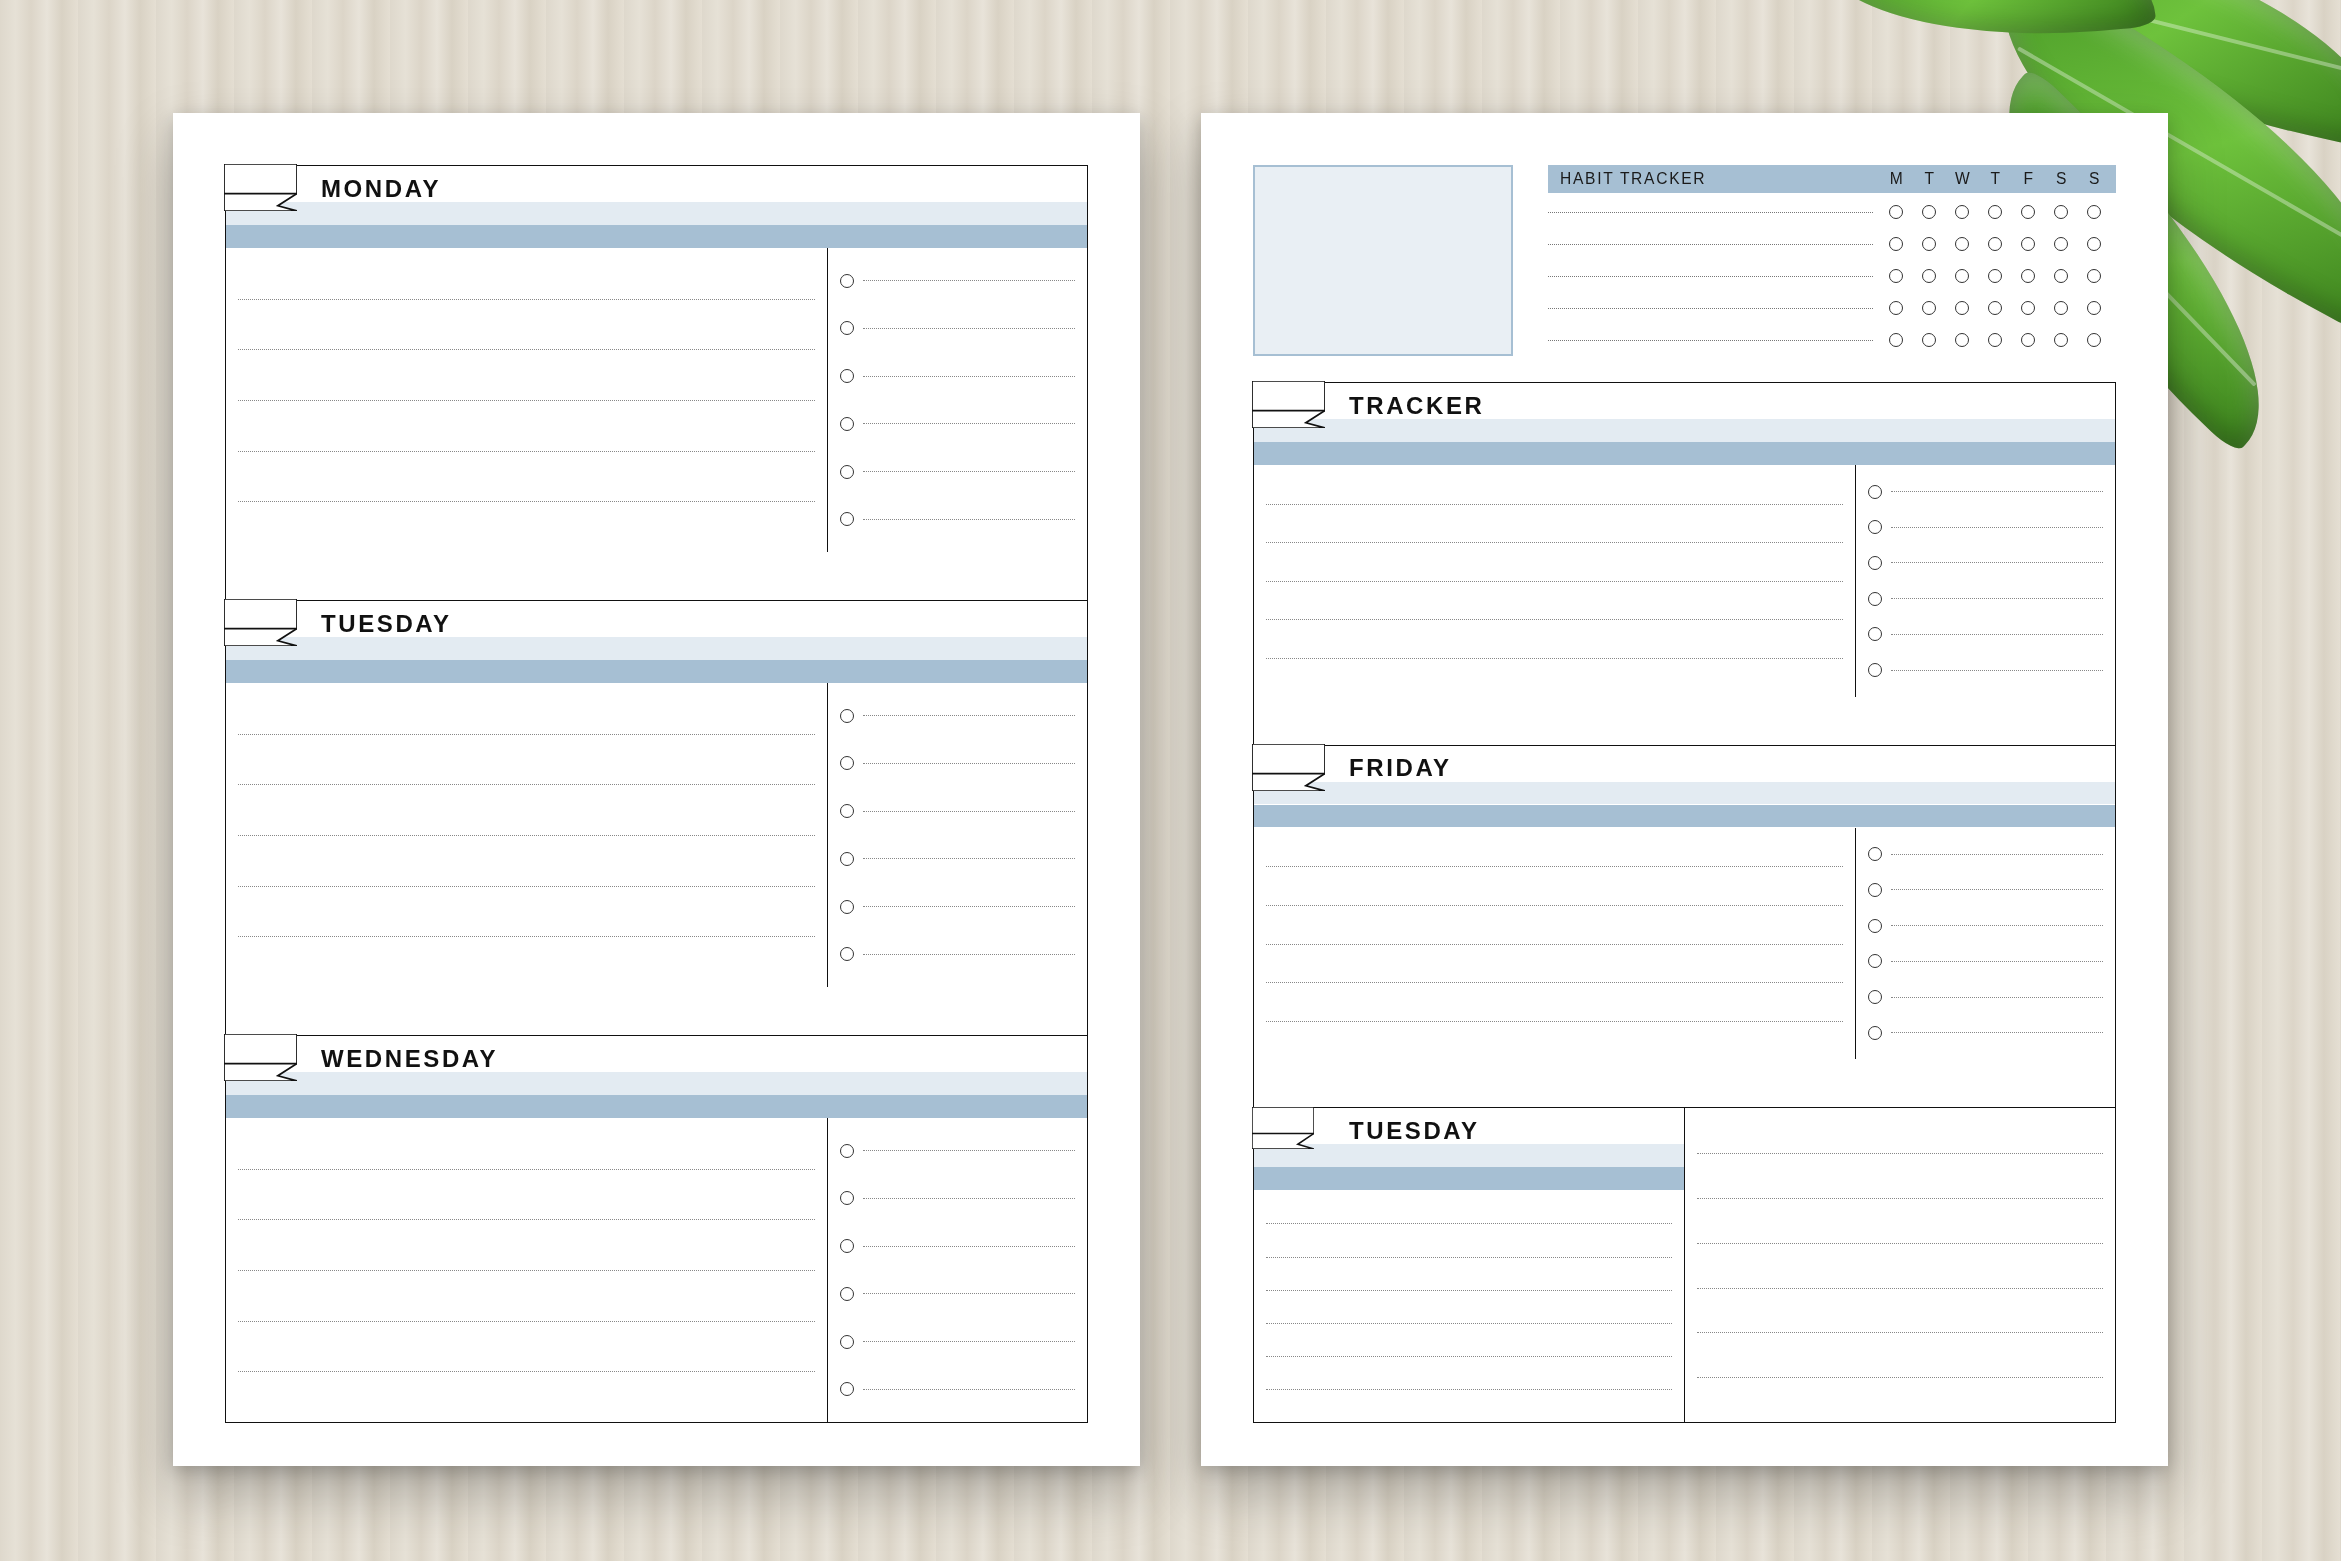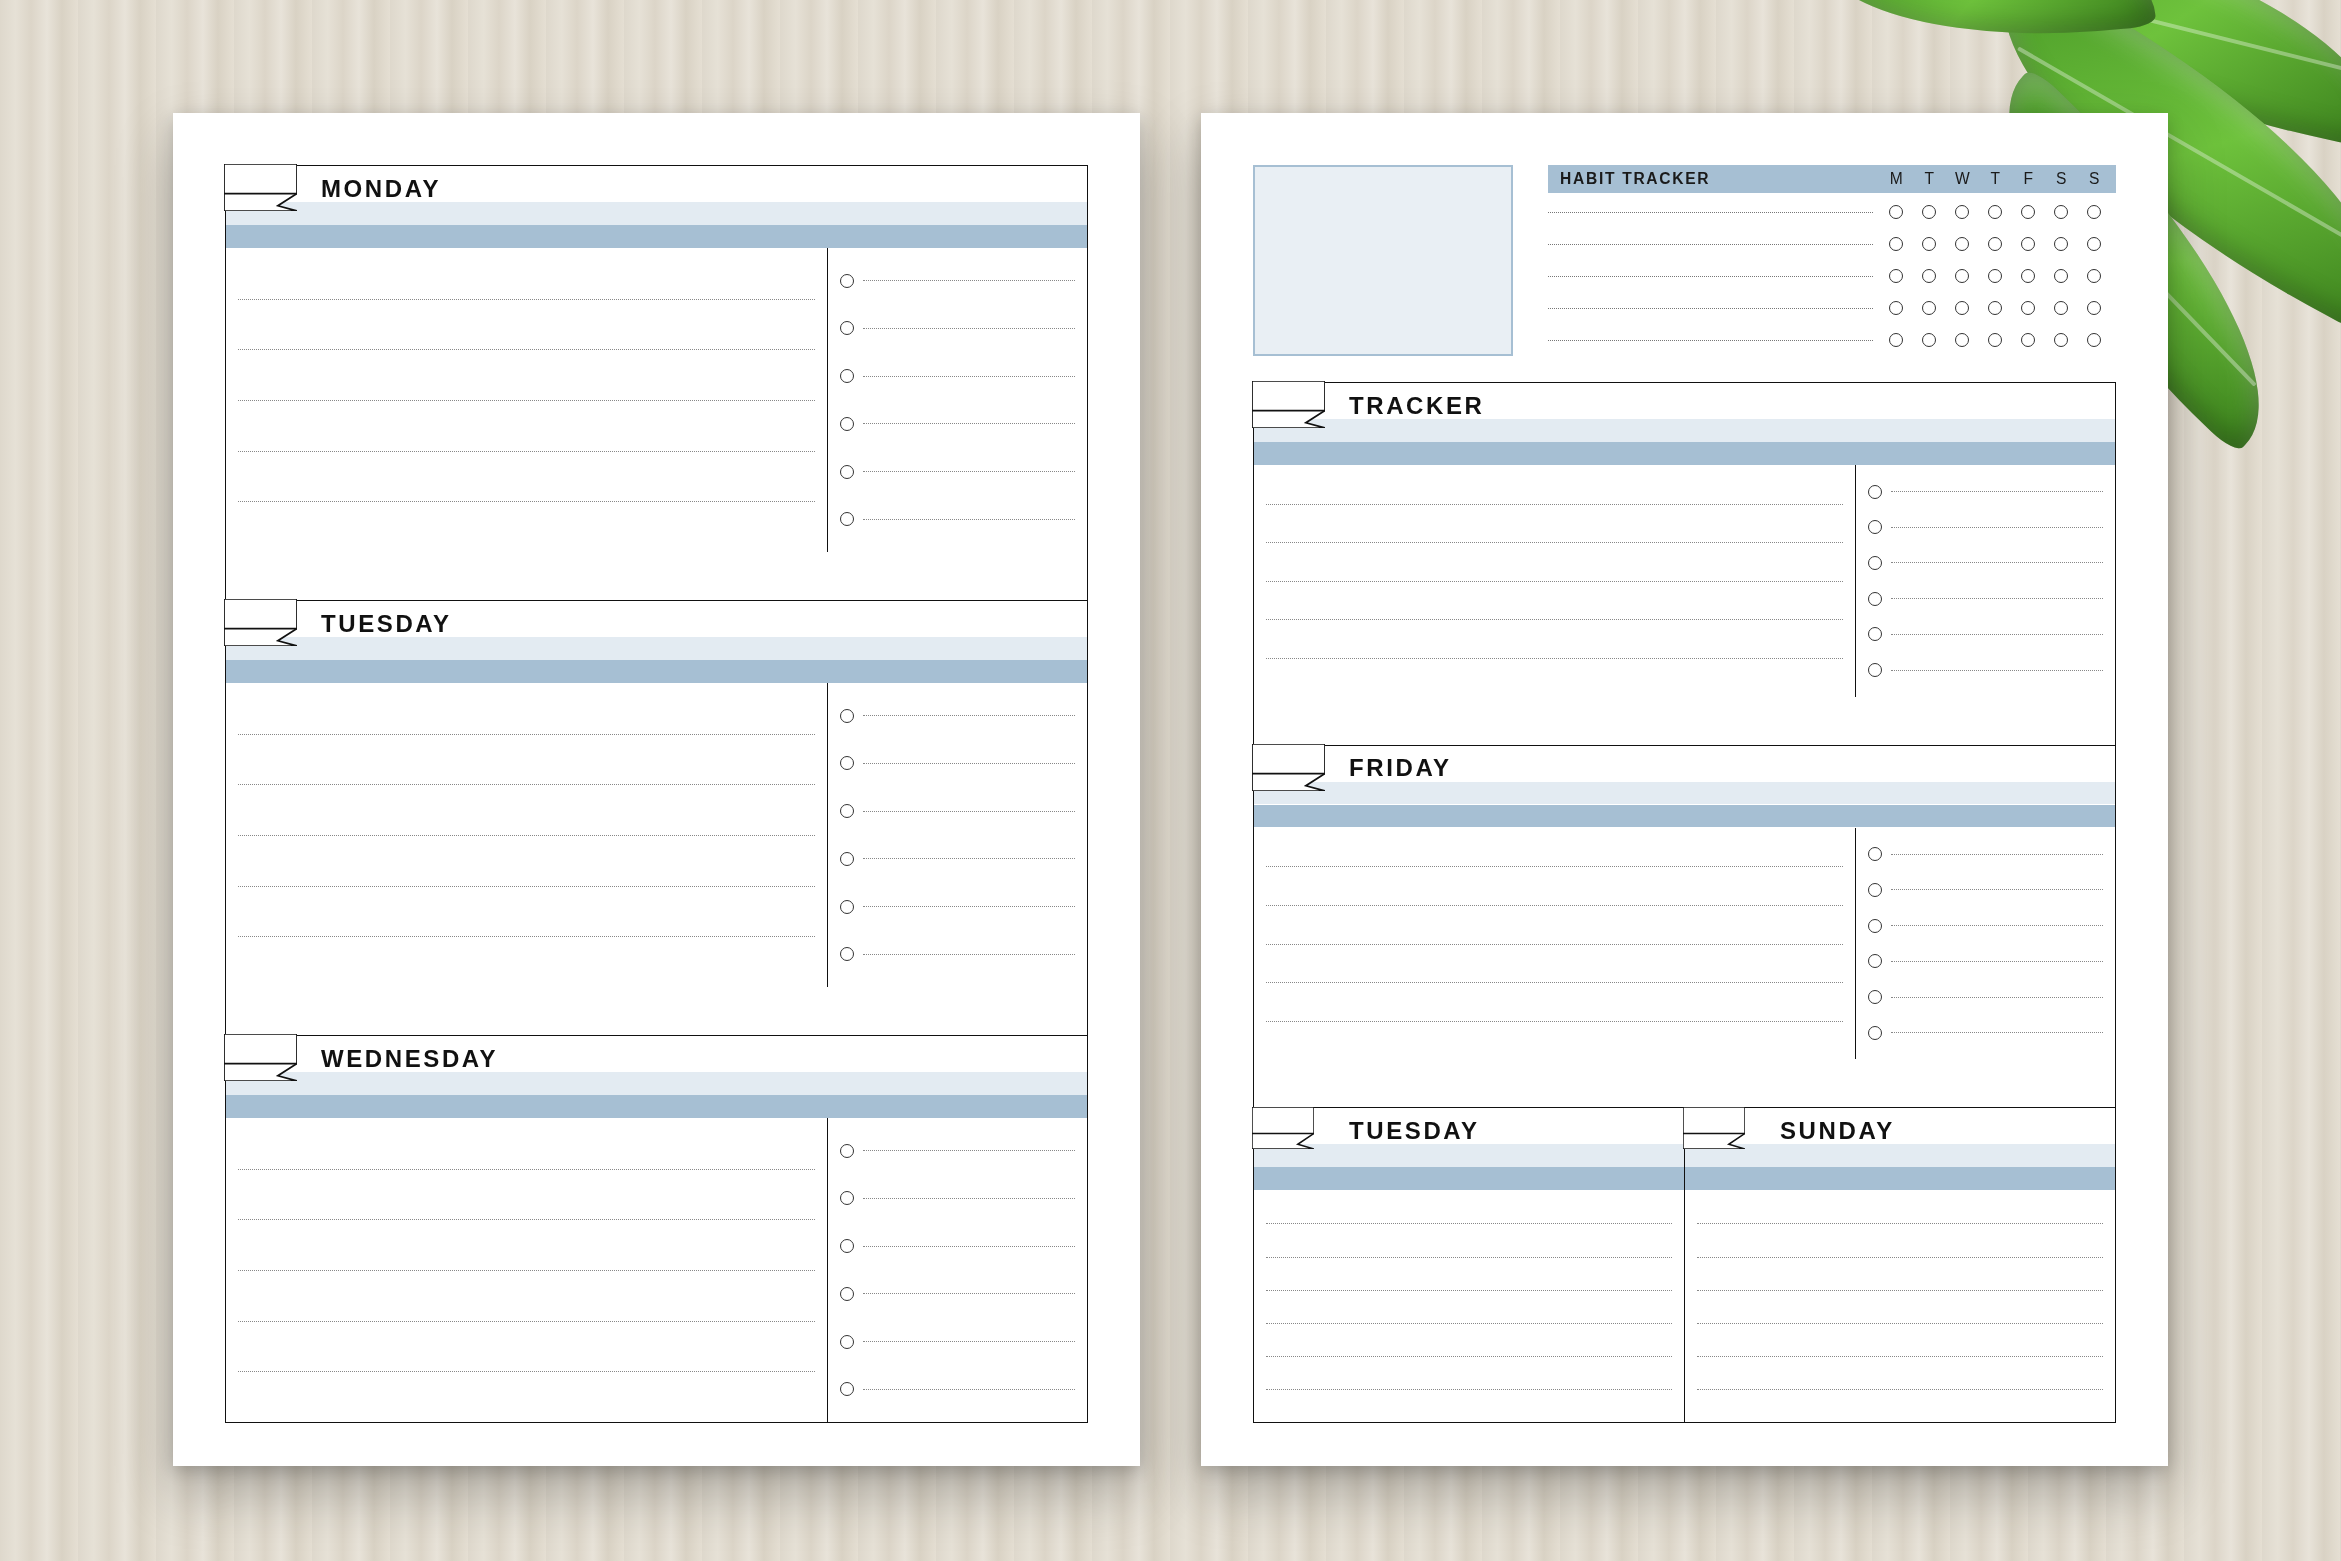--- a/index.html
+++ b/index.html
@@ -102,21 +102,21 @@
   }
   .habit-head {
     display: flex;
     align-items: center;
     background: #a6bfd3;
     height: 29.5px;
   }
   .habit-title {
     font-size: 15.6px;
     letter-spacing: 1.7px;
-    font-weight: 700;
+    font-weight: 400;
     color: #1a1a1a;
     padding-left: 12px;
     flex: 1;
   }
   .habit-days {
     display: flex;
     padding-right: 5.2px;
   }
   .habit-day {
     width: 33px;
@@ -678,31 +678,20 @@
             <div class="weekend-notes">
               <div class="dotted" style="top: 14.2857%;"></div>
               <div class="dotted" style="top: 28.5714%;"></div>
               <div class="dotted" style="top: 42.8571%;"></div>
               <div class="dotted" style="top: 57.1429%;"></div>
               <div class="dotted" style="top: 71.4286%;"></div>
               <div class="dotted" style="top: 85.7143%;"></div>
             </div>
           </div>
           <div class="weekend-col">
-            <div class="day-header">
-    <div class="band-light"></div>
-    <div class="band-dark"></div>
-    <div class="flag">
-                <svg viewBox="0 0 84 54" preserveAspectRatio="none">
-    <polygon points="0,0 84,0 84,34 62,48 84,54 0,54" fill="#ffffff" stroke="#111" stroke-width="2"></polygon>
-    <line x1="0" y1="34" x2="84" y2="34" stroke="#111" stroke-width="2"></line>
-  </svg>
-              </div>
-    <div class="day-name">SUNDAY</div>
-            </div>
             <div class="weekend-notes">
               <div class="dotted" style="top: 14.2857%;"></div>
               <div class="dotted" style="top: 28.5714%;"></div>
               <div class="dotted" style="top: 42.8571%;"></div>
               <div class="dotted" style="top: 57.1429%;"></div>
               <div class="dotted" style="top: 71.4286%;"></div>
               <div class="dotted" style="top: 85.7143%;"></div>
             </div>
           </div>
         </div>

